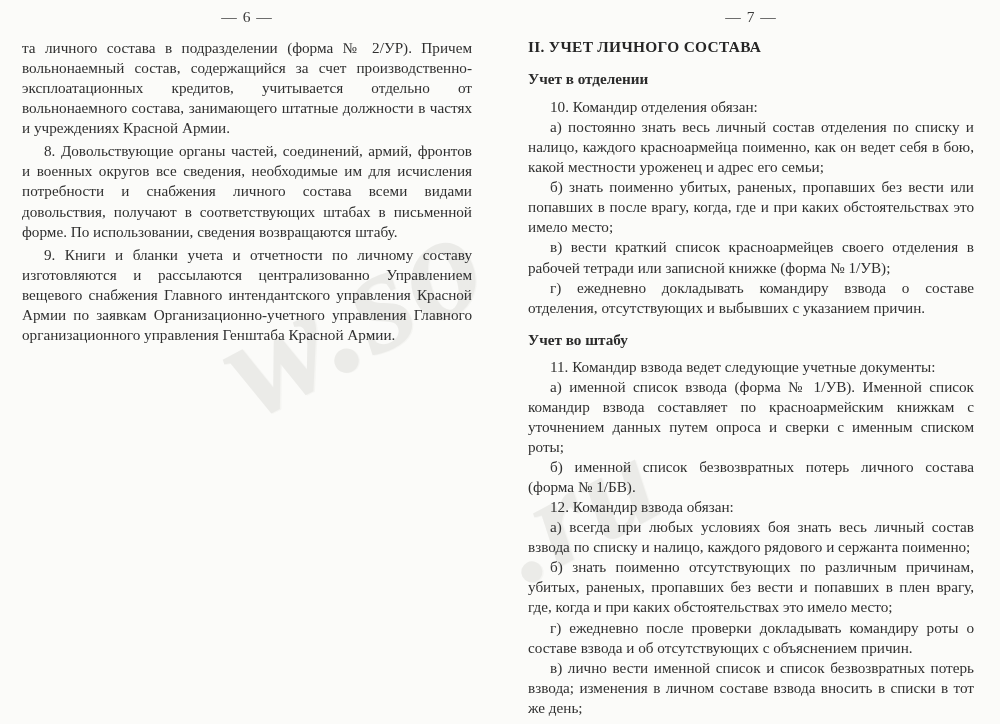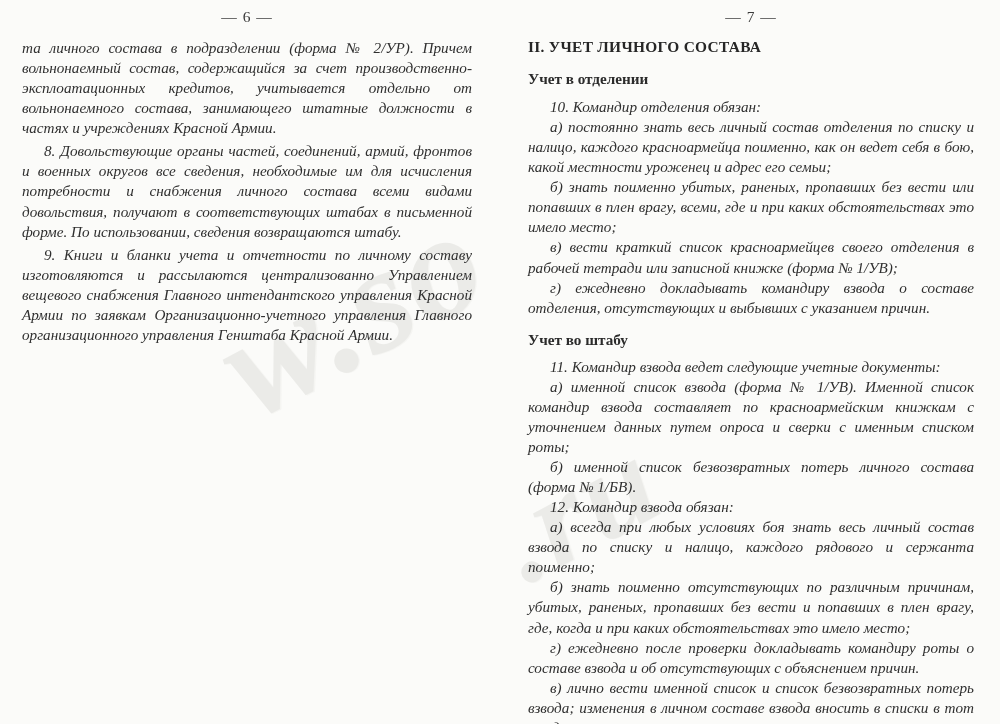--- a/index.html
+++ b/index.html
@@ -78,21 +78,20 @@
     height: 20px;
   }
   p.body {
     margin: 0;
     font-size: 15.2px;
     line-height: 1.32;
     text-align: justify;
     text-justify: inter-word;
     color: #2f2f2f;
     hyphens: manual;
-    font-style: italic;
   }
   p.indent {
     text-indent: 22px;
   }
   p.gap {
     margin-top: 3px;
   }
   h2.section-title {
     font-size: 15.4px;
     font-weight: bold;
@@ -135,21 +134,21 @@
       <p class="body indent gap">9. Книги и бланки учета и отчетности по личному составу изготовляются и рассылаются централизованно Управлением вещевого снабжения Главного интендантского управления Красной Армии по заявкам Организационно-учетного управления Главного организационного управления Генштаба Красной Армии.</p>
     </div>
 
     <div class="col col-right">
       <div class="folio">— 7 —</div>
       <h2 class="section-title">II. УЧЕТ ЛИЧНОГО СОСТАВА</h2>
 
       <h3 class="sub-title">Учет в отделении</h3>
       <p class="body indent">10. Командир отделения обязан:</p>
       <p class="body indent">а) постоянно знать весь личный состав отделения по списку и налицо, каждого красноармейца поименно, как он ведет себя в бою, какой местности уроженец и адрес его семьи;</p>
-      <p class="body indent">б) знать поименно убитых, раненых, пропавших без вести или попавших в плен врагу, всеми, где и при каких обстоятельствах это имело место;</p>
+      <p class="body indent">б) знать поименно убитых, раненых, пропавших без вести или попавших в после врагу, когда, где и при каких обстоятельствах это имело место;</p>
       <p class="body indent">в) вести краткий список красноармейцев своего отделения в рабочей тетради или записной книжке (форма № 1/УВ);</p>
       <p class="body indent">г) ежедневно докладывать командиру взвода о составе отделения, отсутствующих и выбывших с указанием причин.</p>
 
       <h3 class="sub-title tight">Учет во штабу</h3>
       <p class="body indent">11. Командир взвода ведет следующие учетные документы:</p>
       <p class="body indent faded-1">а) именной список взвода (форма № 1/УВ). Именной список командир взвода составляет по красноармейским книжкам с уточнением данных путем опроса и сверки с именным списком роты;</p>
       <p class="body indent faded-1">б) именной список безвозвратных потерь личного состава (форма № 1/БВ).</p>
       <p class="body indent faded-1">12. Командир взвода обязан:</p>
       <p class="body indent faded-2">а) всегда при любых условиях боя знать весь личный состав взвода по списку и налицо, каждого рядового и сержанта поименно;</p>
       <p class="body indent faded-2">б) знать поименно отсутствующих по различным причинам, убитых, раненых, пропавших без вести и попавших в плен врагу, где, когда и при каких обстоятельствах это имело место;</p>

